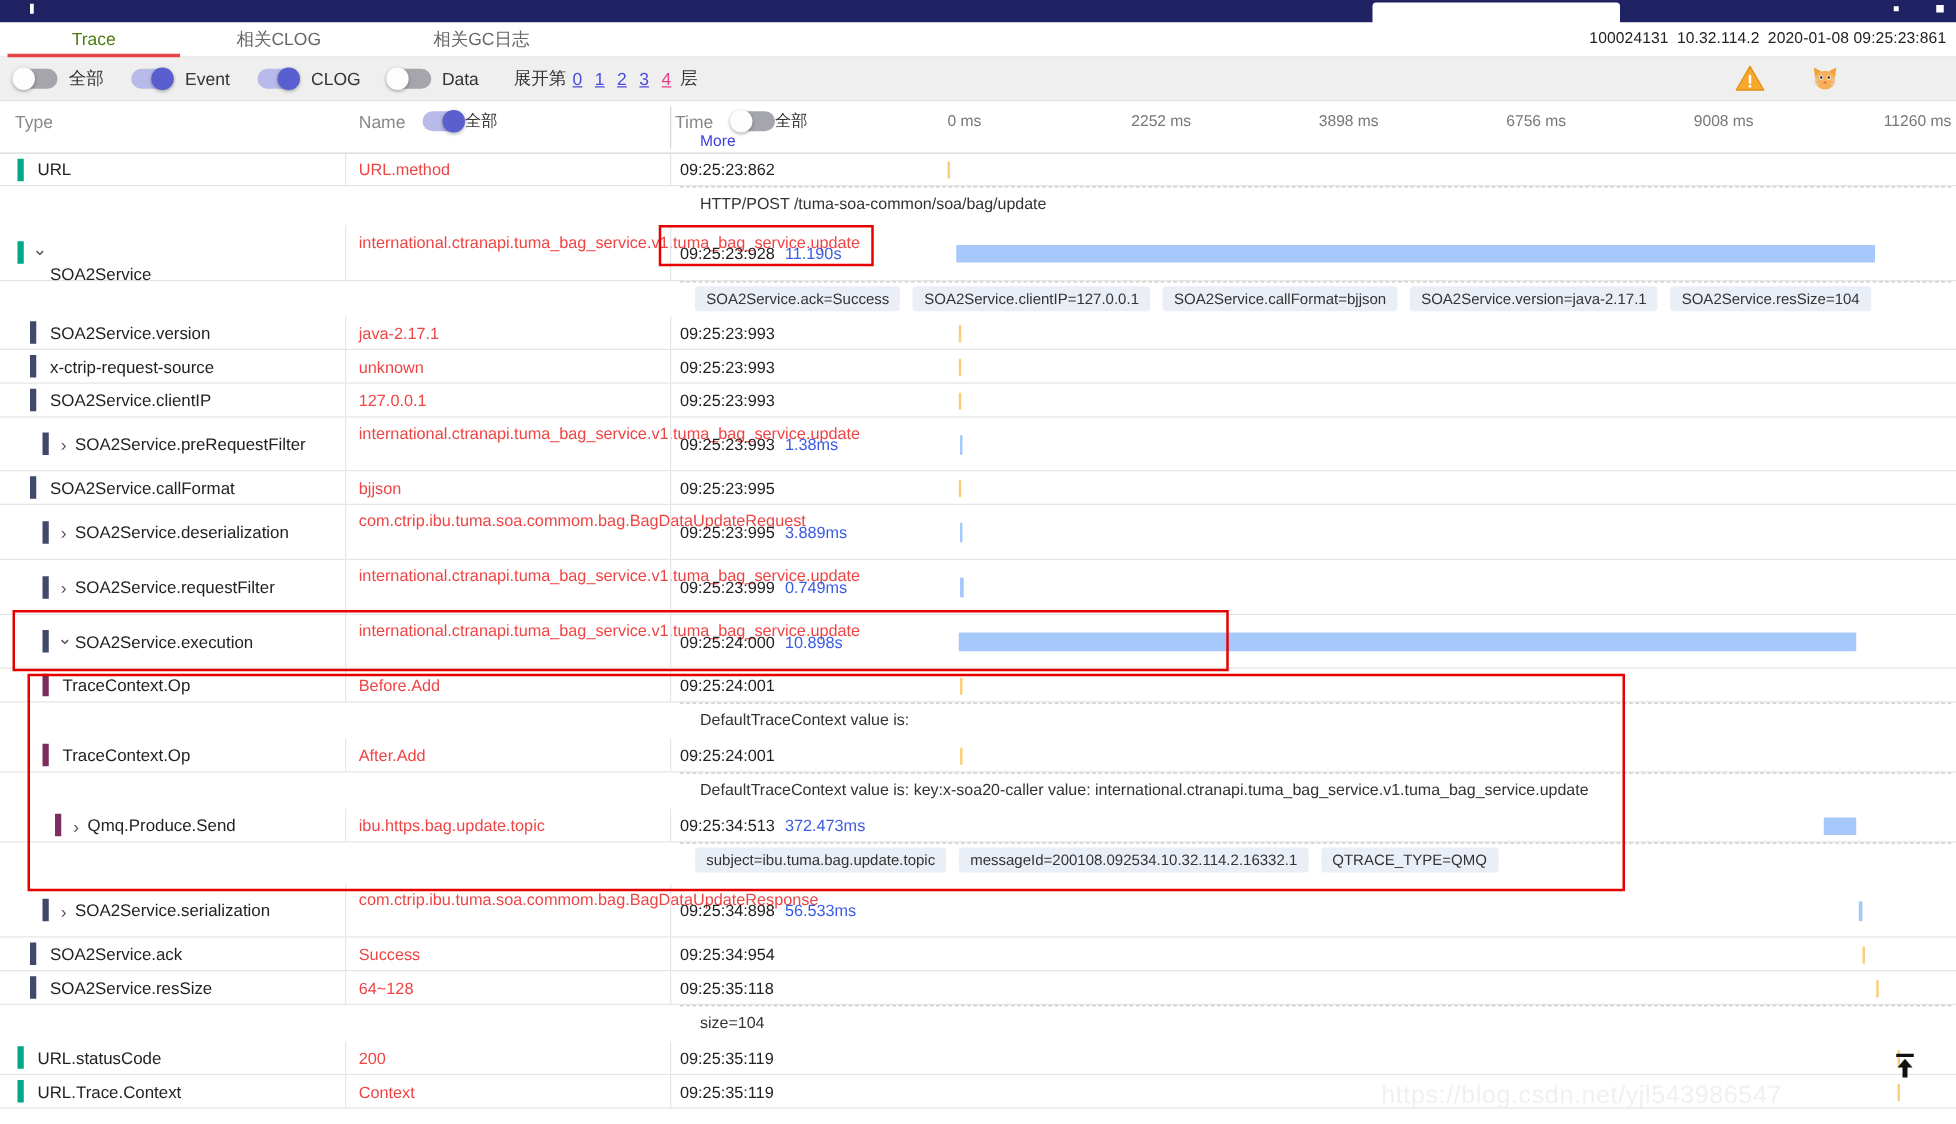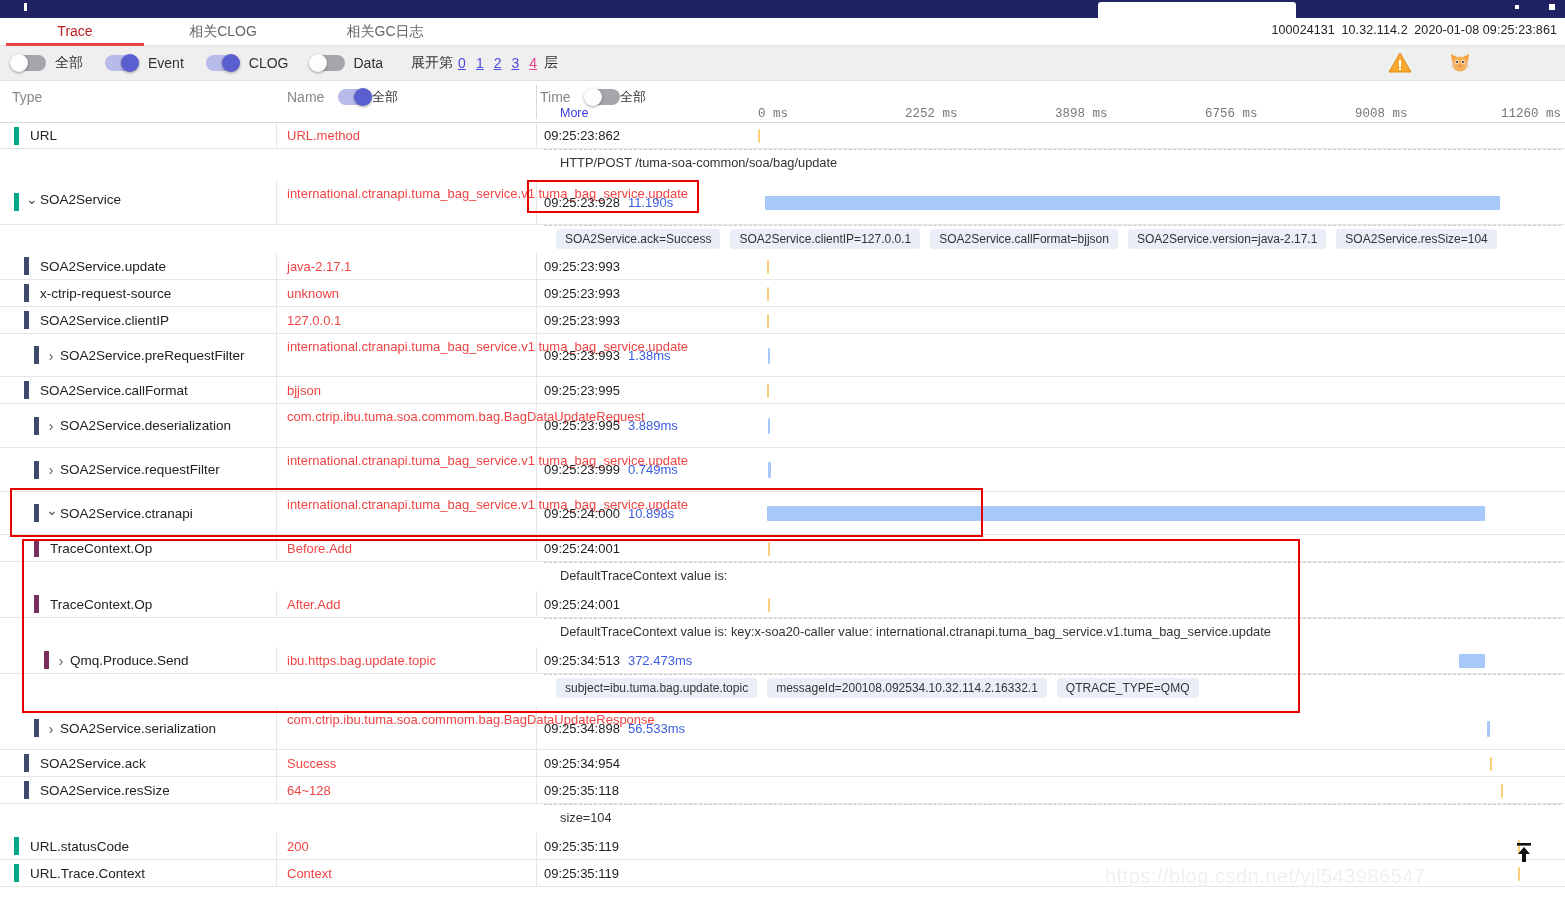--- a/index.html
+++ b/index.html
@@ -43,21 +43,21 @@
   .tab {
     position:absolute;
     top:0;
     height:28px;
     line-height:26px;
     font-size:14px;
     color:#666;
     cursor:pointer;
     text-align:center;
   }
-  .tab.active { color:#b91c1c; }
+  .tab.active { color:#4d7c0f; }
   .tab.active:after {
     content:"";
     position:absolute;
     left:0; right:0; bottom:0;
     height:3px;
     background:#e8434a;
   }
   #tab0 { left:6px;  width:138px; }
   #tab1 { left:158px; width:130px; }
   #tab2 { left:320px; width:130px; }
@@ -127,25 +127,24 @@
   }
   .colhdr .ctype { position:absolute; left:12px; top:8px; color:#888; font-size:14px;}
   .colhdr .cname { position:absolute; left:287px; top:8px; color:#888; font-size:14px;}
   .colhdr .ctime { position:absolute; left:540px; top:8px; color:#888; font-size:14px;}
   .colhdr .nsw { position:absolute; left:338px; top:7px; display:flex; align-items:center;}
   .colhdr .tsw { position:absolute; left:586px; top:7px; display:flex; align-items:center;}
   .colhdr .more{ position:absolute; left:560px; top:25px; color:#3b3be0; font-size:12.5px; cursor:pointer;}
   .colhdr .vsep{ position:absolute; left:536px; top:4px; width:1px; height:34px; background:#d8d8d8;}
   .tick {
     position:absolute;
-    top:26px;
+    top:9px;
     font-size:12.5px;
     color:#777;
     white-space:nowrap;
-    font-family:Liberation Mono, monospace;
   }
 
   
   .grid { position:relative; background:#fff; }
   .row {
     position:absolute;
     left:0; right:0;
     border-bottom:1px solid #e6e6e6;
   }
   .bar-type {
@@ -347,39 +346,39 @@
       <div class="colsep" style="left: 536px;"></div>
       <div class="celltime" style="top: 5px;">09:25:23:862</div>
       <div class="tl" style="left: 758px; width: 2px; height: 14px; top: 6px; background: rgb(251, 207, 122);"></div>
     </div>
     <div class="sub" style="top: 26px; height: 31px;">
       <div class="txt">HTTP/POST /tuma-soa-common/soa/bag/update</div>
     </div>
     <div class="row" style="top: 57px; height: 45px;">
       <div class="bar-type" style="background: rgb(0, 168, 135); left: 14px;"></div>
       <div class="caret" style="left: 26px; top: 10.5px; font-size: 14px;">⌄</div>
-      <div class="cellname" style="left: 40px; top: 11px; width: 250px;">SOA2Service</div>
+      <div class="cellname" style="left: 40px; top: 31px; width: 250px;">SOA2Service</div>
       <div class="colsep" style="left: 276px;"></div>
       <div class="cellval" style="top: 4.5px;">international.ctranapi.tuma_bag_service.v1.tuma_bag_service.update</div>
       <div class="colsep" style="left: 536px;"></div>
       <div class="celltime" style="top: 14.5px;">09:25:23:928<span class="dur">11.190s</span></div>
       <div class="tl" style="left: 765px; width: 735px; height: 14px; top: 15.5px; background: rgb(166, 200, 250);"></div>
     </div>
     <div class="sub" style="top: 102px; height: 28px;">
       <div class="chips">
         <span class="chip">SOA2Service.ack=Success</span>
         <span class="chip">SOA2Service.clientIP=127.0.0.1</span>
         <span class="chip">SOA2Service.callFormat=bjjson</span>
         <span class="chip">SOA2Service.version=java-2.17.1</span>
         <span class="chip">SOA2Service.resSize=104</span>
       </div>
     </div>
     <div class="row" style="top: 130px; height: 27px;">
       <div class="bar-type" style="background: rgb(63, 74, 107); left: 24px;"></div>
-      <div class="cellname" style="left: 40px; top: 4.5px; width: 240px;">SOA2Service.update</div>
+      <div class="cellname" style="left: 40px; top: 4.5px; width: 240px;">SOA2Service.version</div>
       <div class="colsep" style="left: 276px;"></div>
       <div class="cellval" style="top: 4.5px;">java-2.17.1</div>
       <div class="colsep" style="left: 536px;"></div>
       <div class="celltime" style="top: 5.5px;">09:25:23:993</div>
       <div class="tl" style="left: 767px; width: 2px; height: 14px; top: 6.5px; background: rgb(251, 207, 122);"></div>
     </div>
     <div class="row" style="top: 157px; height: 27px;">
       <div class="bar-type" style="background: rgb(63, 74, 107); left: 24px;"></div>
       <div class="cellname" style="left: 40px; top: 4.5px; width: 240px;">x-ctrip-request-source</div>
       <div class="colsep" style="left: 276px;"></div>
@@ -432,21 +431,21 @@
       <div class="cellname" style="left: 60px; top: 13px; width: 230px;">SOA2Service.requestFilter</div>
       <div class="colsep" style="left: 276px;"></div>
       <div class="cellval" style="top: 4px;">international.ctranapi.tuma_bag_service.v1.tuma_bag_service.update</div>
       <div class="colsep" style="left: 536px;"></div>
       <div class="celltime" style="top: 14px;">09:25:23:999<span class="dur">0.749ms</span></div>
       <div class="tl" style="left: 768px; width: 3px; height: 16px; top: 14px; background: rgb(166, 200, 250);"></div>
     </div>
     <div class="row" style="top: 369px; height: 43px;">
       <div class="bar-type" style="background: rgb(63, 74, 107); left: 34px;"></div>
       <div class="caret" style="left: 46px; top: 9.5px; font-size: 14px;">⌄</div>
-      <div class="cellname" style="left: 60px; top: 12.5px; width: 230px;">SOA2Service.ctranapi</div>
+      <div class="cellname" style="left: 60px; top: 12.5px; width: 230px;">SOA2Service.execution</div>
       <div class="colsep" style="left: 276px;"></div>
       <div class="cellval" style="top: 3.5px;">international.ctranapi.tuma_bag_service.v1.tuma_bag_service.update</div>
       <div class="colsep" style="left: 536px;"></div>
       <div class="celltime" style="top: 13.5px;">09:25:24:000<span class="dur">10.898s</span></div>
       <div class="tl" style="left: 767px; width: 718px; height: 15px; top: 14px; background: rgb(166, 200, 250);"></div>
     </div>
     <div class="row" style="top: 412px; height: 27px;">
       <div class="bar-type" style="background: rgb(123, 46, 94); left: 34px;"></div>
       <div class="cellname" style="left: 50px; top: 4.5px; width: 230px;">TraceContext.Op</div>
       <div class="colsep" style="left: 276px;"></div>

